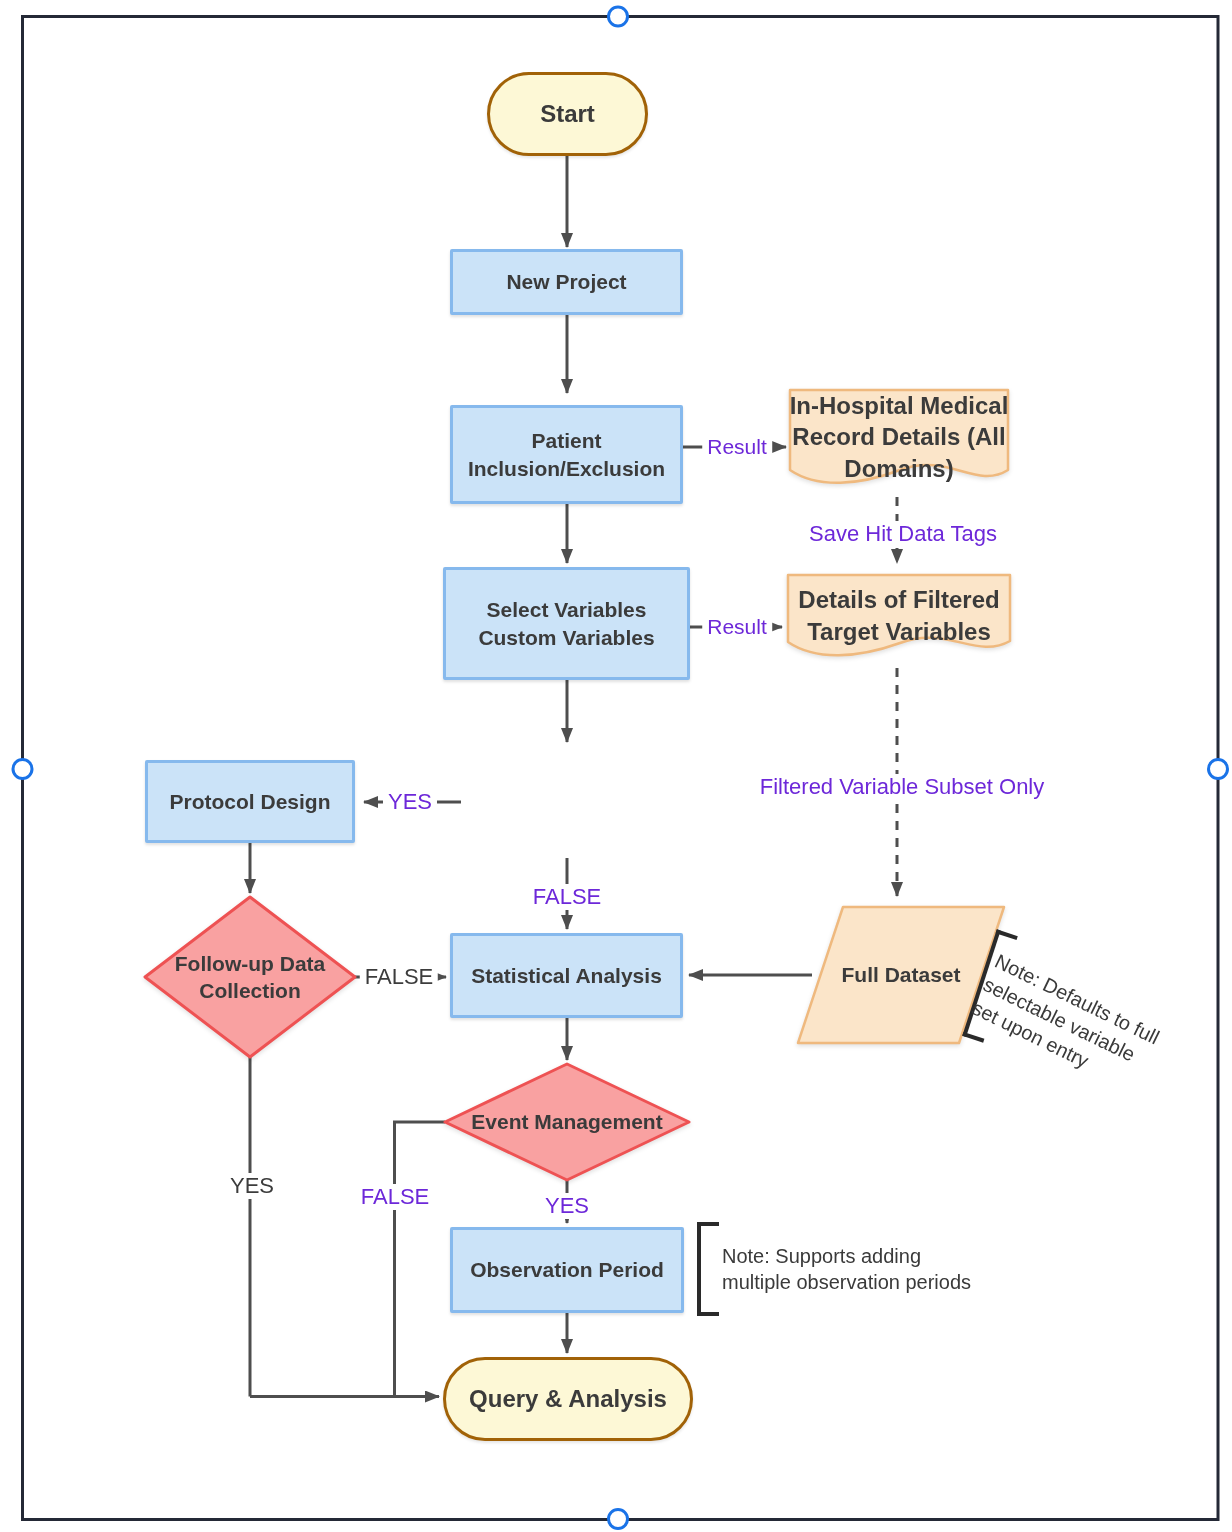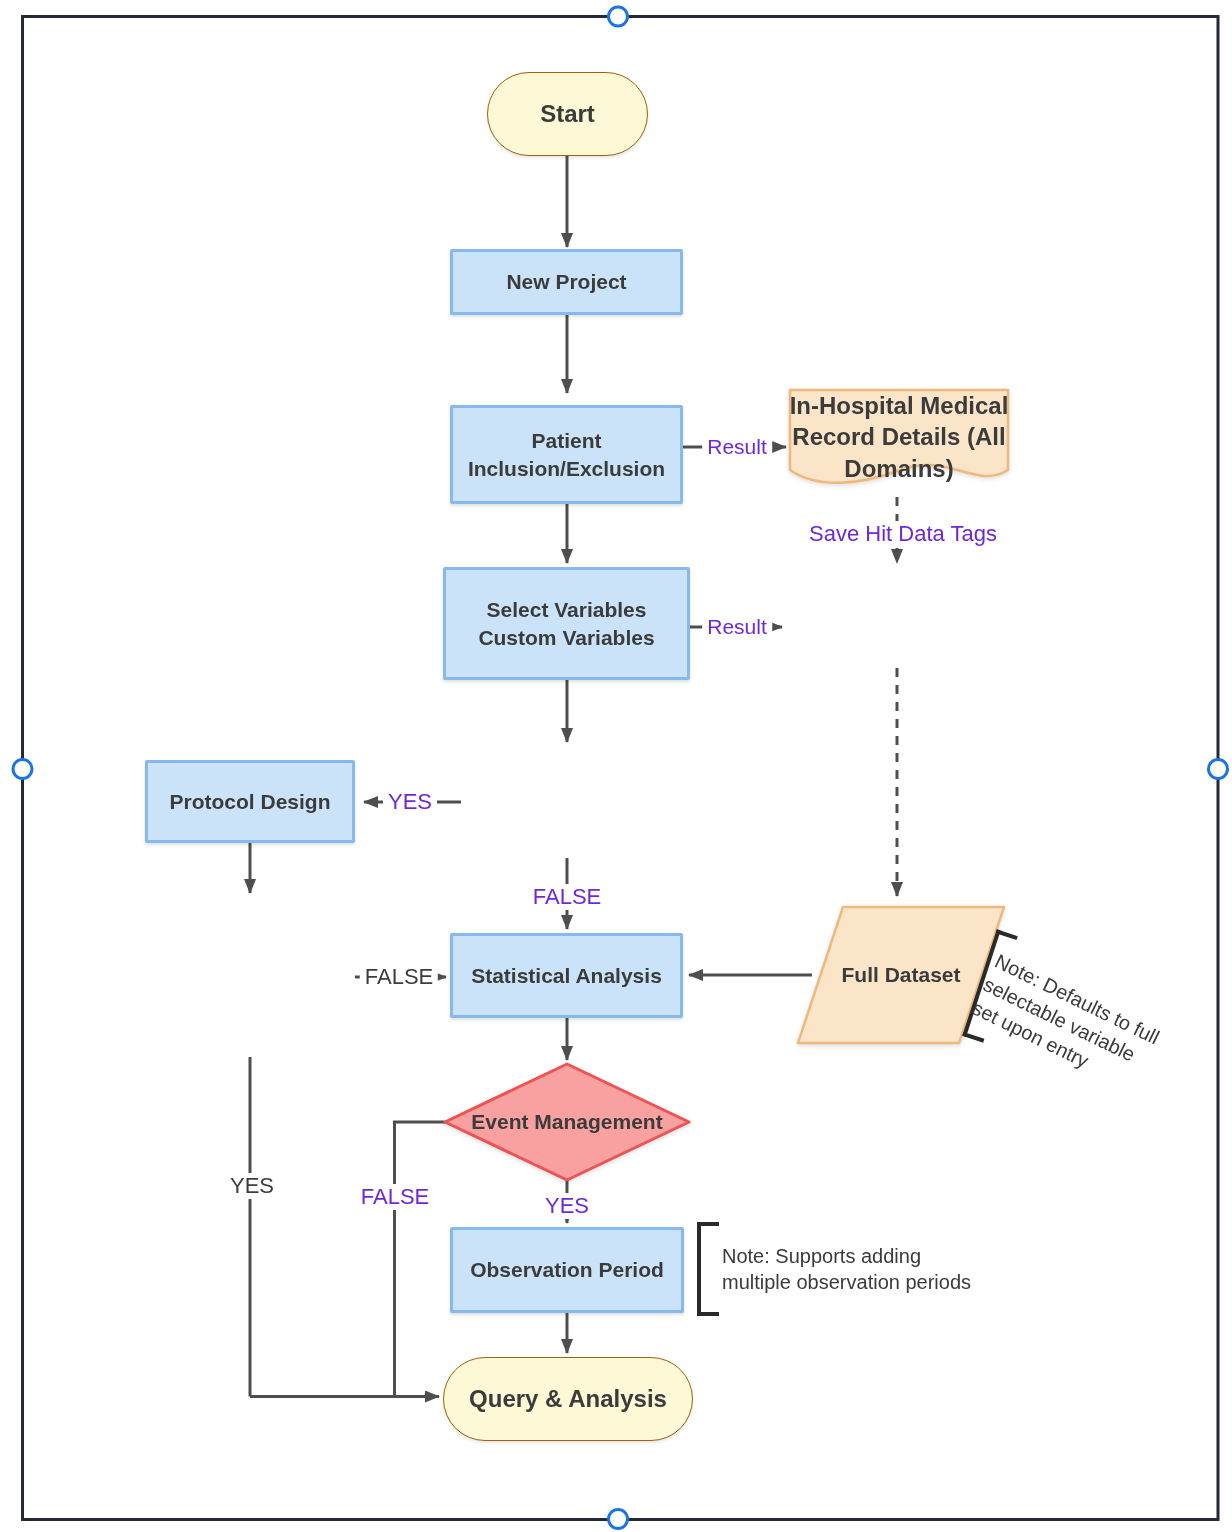--- a/index.html
+++ b/index.html
@@ -12,21 +12,21 @@
   .node{
     position:absolute;box-sizing:border-box;z-index:2;
     display:flex;align-items:center;justify-content:center;text-align:center;
     font-weight:600;font-size:21px;line-height:1.3;color:#3b3b3b;white-space:pre-line;
   }
   .process{
     background:#cbe3f8;border:3px solid #86b9ed;border-radius:2px;
     box-shadow:0 2px 3px rgba(0,0,0,0.12);
   }
   .terminal{
-    background:#fdf8d6;border:1px solid #a16207;border-radius:42px;
+    background:#fdf8d6;border:3px solid #a16207;border-radius:42px;
     box-shadow:0 2px 3px rgba(0,0,0,0.10);font-size:24px;
   }
   .shape-wrap{background:transparent;border:none;}
   .shape-wrap > svg{position:absolute;left:0;top:0;filter:drop-shadow(0 2px 2px rgba(0,0,0,0.12));}
   .shape-label{position:relative;z-index:3;white-space:pre-line;}
   .doc-label{padding-bottom:14px;font-size:24px;}
   .edge-label{
     position:absolute;z-index:4;transform:translate(-50%,-50%);
     background:#ffffff;padding:0 5px;font-size:21px;font-weight:400;white-space:nowrap;
   }
@@ -106,26 +106,40 @@
     <div class="shape-label doc-label">In-Hospital Medical
 Record Details (All
 Domains)</div>
   </div>
 
   <div class="node process" style="left:443px;top:567px;width:247px;height:113px">
     <span class="shape-label">Select Variables
 Custom Variables</span>
   </div>
 
+  <div class="node shape-wrap" style="left:786px;top:573px;width:226px;height:95px">
+    <svg width="226" height="95" viewBox="0 0 226 95">
+      <path d="M2,2 H224 V68 C190,87 162,52 114,70 C72,85 30,88 2,69 Z" fill="#fbe5c9" stroke="#efb97e" stroke-width="2.5" stroke-linejoin="round"></path>
+    </svg>
+    <div class="shape-label doc-label" style="padding-bottom:10px">Details of Filtered
+Target Variables</div>
+  </div>
 
 
   <div class="node process" style="left:145px;top:760px;width:210px;height:83px">
     <span class="shape-label">Protocol Design</span>
   </div>
 
+  <div class="node shape-wrap" style="left:143px;top:895px;width:214px;height:164px">
+    <svg width="214" height="164" viewBox="0 0 214 164">
+      <polygon points="107,2 212,82 107,162 2,82" fill="#f9a1a1" stroke="#ee5253" stroke-width="3" stroke-linejoin="round"></polygon>
+    </svg>
+    <div class="shape-label">Follow-up Data
+Collection</div>
+  </div>
 
   <div class="node process" style="left:450px;top:933px;width:233px;height:85px">
     <span class="shape-label">Statistical Analysis</span>
   </div>
 
   <div class="node shape-wrap" style="left:795px;top:905px;width:212px;height:140px">
     <svg width="212" height="140" viewBox="0 0 212 140">
       <polygon points="48,2 209,2 164,138 3,138" fill="#fbe5c9" stroke="#efb97e" stroke-width="2.5" stroke-linejoin="round"></polygon>
     </svg>
     <div class="shape-label">Full Dataset</div>
@@ -142,20 +156,21 @@
     <span class="shape-label">Observation Period</span>
   </div>
 
   <div class="node terminal" style="left:443px;top:1357px;width:250px;height:84px">
     <span class="shape-label">Query &amp; Analysis</span>
   </div>
 
   <span class="edge-label lbl-red" style="left:737px;top:447px">Result</span>
   <span class="edge-label lbl-red lbl-big" style="left:903px;top:534px">Save Hit Data Tags</span>
   <span class="edge-label lbl-red" style="left:737px;top:627px">Result</span>
+  <span class="edge-label lbl-red lbl-big" style="left:902px;top:787px">Filtered Variable Subset Only</span>
   <span class="edge-label lbl-red lbl-big" style="left:410px;top:802px">YES</span>
   <span class="edge-label lbl-red lbl-big" style="left:567px;top:897px">FALSE</span>
   <span class="edge-label lbl-dark lbl-big" style="left:399px;top:977px">FALSE</span>
   <span class="edge-label lbl-dark lbl-big" style="left:252px;top:1186px">YES</span>
   <span class="edge-label lbl-red lbl-big" style="left:395px;top:1197px">FALSE</span>
   <span class="edge-label lbl-red lbl-big" style="left:567px;top:1206px">YES</span>
 
   <div class="bracket" style="left:979px;top:930px;width:22px;height:112px;transform:rotate(18deg)"></div>
   <div class="note-text" style="left:1002px;top:948px;width:222px;transform:rotate(26deg);transform-origin:0 0">Note: Defaults to full
 selectable variable

